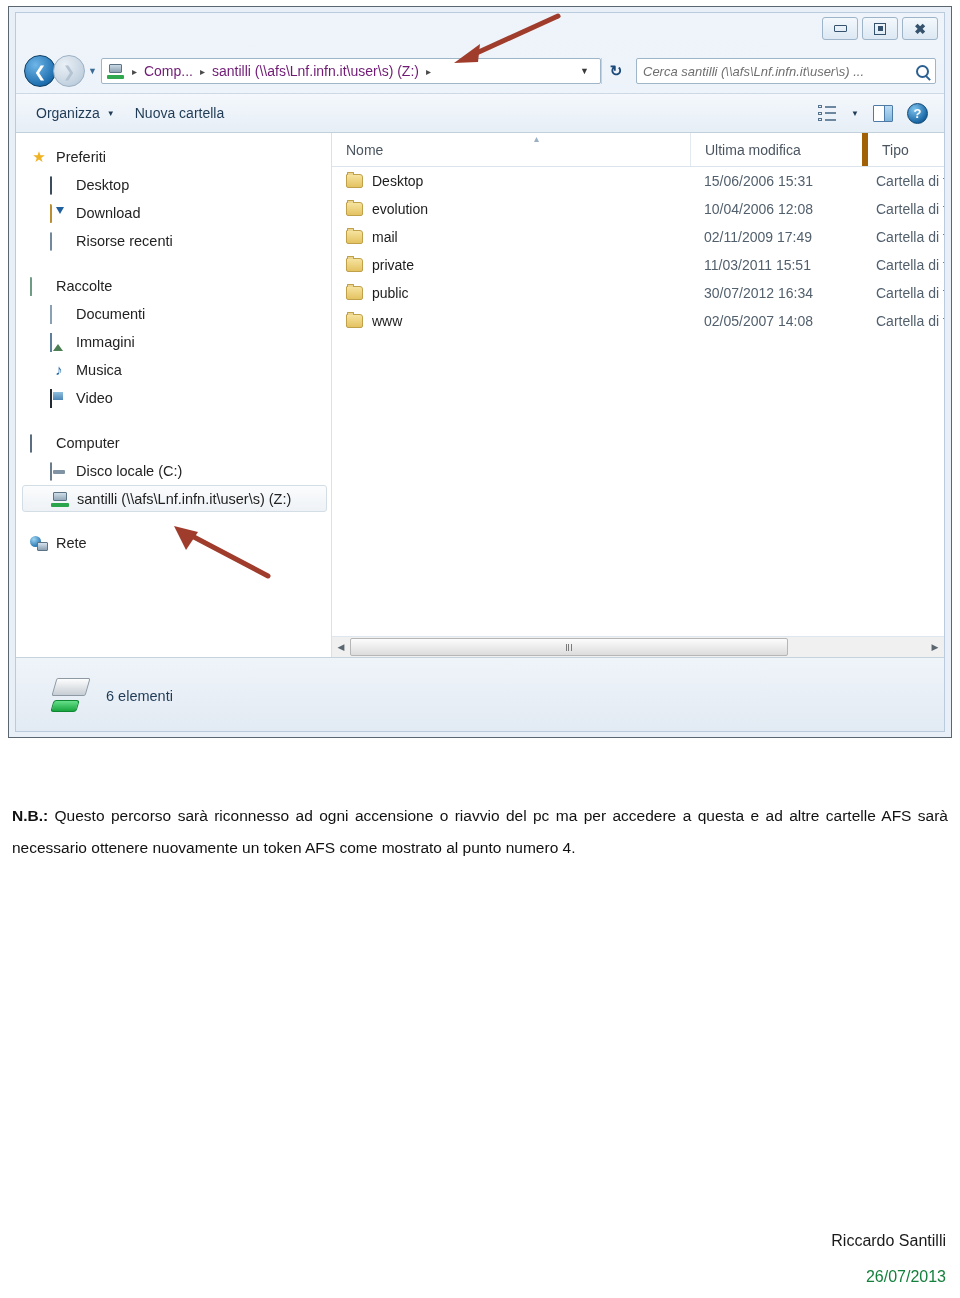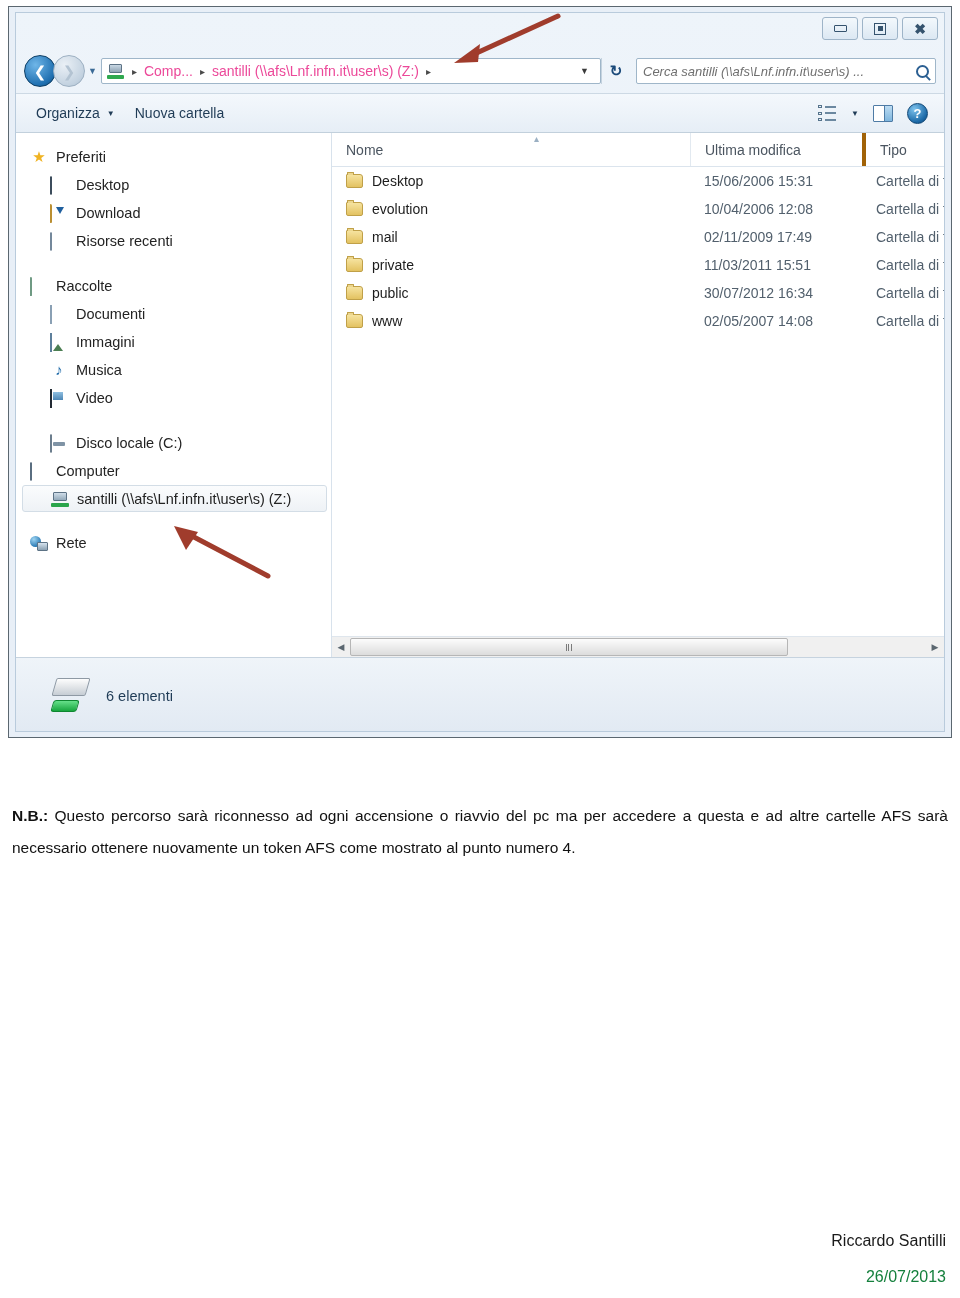--- a/index.html
+++ b/index.html
@@ -167,21 +167,21 @@
     position: absolute;
     left: 0;
     bottom: 0;
     width: 17px;
     height: 4px;
     background: #2fa84f;
     border-radius: 1px;
   }
   .crumb {
     font-size: 14px;
-    color: #ec4899;
+    color: #701a75;
     white-space: nowrap;
     padding: 0 2px;
   }
   .crumb-sep {
     color: #4a4a4a;
     font-size: 10px;
     padding: 0 5px;
     flex: none;
   }
   .addr-caret {
@@ -607,21 +607,21 @@
     color: #4b5560;
     padding-left: 14px;
     box-sizing: border-box;
     white-space: nowrap;
     align-self: stretch;
     display: flex;
     align-items: center;
   }
   .col.c-name { width: 358px; flex: none; }
   .col.c-mod  { width: 172px; flex: none; border-left: 1px solid #e2e9f0; }
-  .col.c-type { flex: 1; border-left: 4px solid #a16207; }
+  .col.c-type { flex: 1; border-left: 6px solid #a16207; }
   .sort-arrow {
     position: absolute;
     left: 202px;
     top: 1px;
     color: #9bb0c3;
     font-size: 10px;
     line-height: 1;
   }
   .rows {
     flex: 1;
@@ -941,27 +941,27 @@
           <span class="ico ico-music">♪</span>
           <span class="nav-label">Musica</span>
         </div>
         <div class="nav-item child">
           <span class="ico"><span class="ico-video"></span></span>
           <span class="nav-label">Video</span>
         </div>
 
         <div class="nav-gap"></div>
 
+        <div class="nav-item">
+          <span class="ico"><span class="ico-computer"></span></span>
+          <span class="nav-label">Computer</span>
+        </div>
         <div class="nav-item child">
           <span class="ico"><span class="ico-disk"></span></span>
           <span class="nav-label">Disco locale (C:)</span>
-        </div>
-        <div class="nav-item">
-          <span class="ico"><span class="ico-computer"></span></span>
-          <span class="nav-label">Computer</span>
         </div>
         <div class="nav-item child selected">
           <span class="ico ico-netdrive">
             <span class="m"></span>
               <span class="b"></span>
           </span>
           <span class="nav-label">santilli (\\afs\Lnf.infn.it\user\s) (Z:)</span>
         </div>
 
         <div class="nav-gap"></div>

